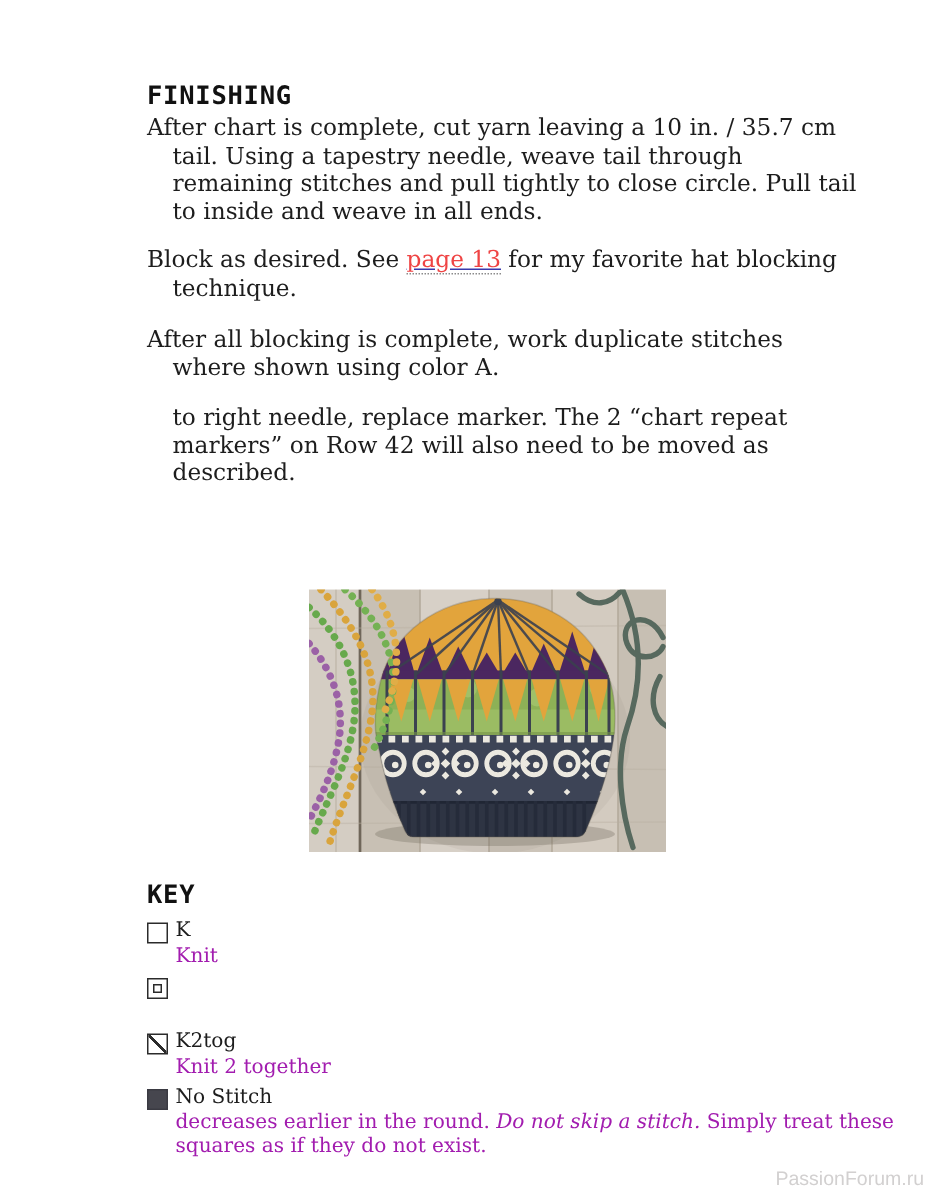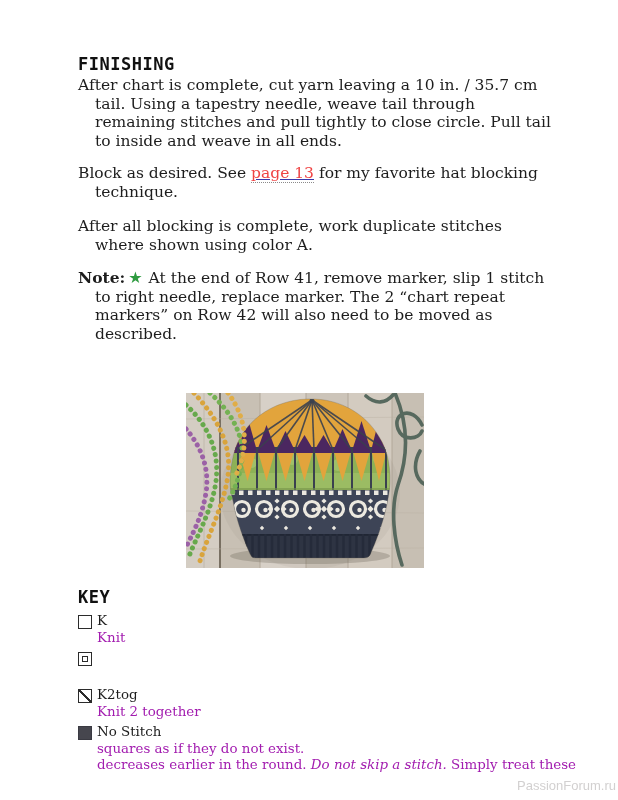--- a/index.html
+++ b/index.html
@@ -1,21 +1,21 @@
 <!DOCTYPE html>
 <html><head>
 <meta charset="utf-8">
 <title>Document</title>
 <style>
   html,body{margin:0;padding:0;}
   body{
     width:618px;height:800px;background:#ffffff;overflow:hidden;position:relative;
     font-family:"DejaVu Serif", serif;color:#1d1d1d;
   }
-  .page{position:absolute;inset:0;}
+  .page{position:absolute;inset:0;margin-left:20px;}
   .heading{
     position:absolute;left:78px;margin:0;
     font-family:"DejaVu Sans Mono", monospace;font-weight:bold;
     font-size:17px;line-height:17px;color:#111;letter-spacing:0.5px;
   }
   .para{
     position:absolute;left:78px;width:520px;
     font-size:15.5px;line-height:18.5px;
   }
   .hang{padding-left:17px;text-indent:-17px;}
@@ -61,21 +61,20 @@
 tail. Using a tapestry needle, weave tail through
 remaining stitches and pull tightly to close circle. Pull tail
 to inside and weave in all ends.</div>
 
   <div class="para hang p2box" style="top:164px"><span>Block as desired. See </span><a class="link">page 13</a><span> for my favorite hat blocking technique.</span></div>
 
   <div class="para hang lines" style="top:217px">After all blocking is complete, work duplicate stitches
 where shown using color A.</div>
 
   <div class="para" style="top:269px">
-    <div class="nowrap"><b>Note:</b><span class="star">★</span><span>At the end of Row 41, remove marker, slip 1 stitch</span></div>
     <div class="lines indent">to right needle, replace marker. The 2 “chart repeat
 markers” on Row 42 will also need to be moved as
 described.</div>
   </div>
 
 
   <figure class="photo">
     <svg viewBox="0 0 238 175" width="238" height="175" xmlns="http://www.w3.org/2000/svg">
 
       <rect width="238" height="175" fill="#cec6bb"></rect>
@@ -292,21 +291,21 @@
       <div class="key-label">K2tog</div>
       <div class="key-desc">Knit 2 together</div>
     </div>
   </div>
 
   <div class="key-item" style="top:724px">
     <span class="sym sym-filled"></span>
     <div class="key-text">
       <div class="key-label">No Stitch</div>
       <div class="key-desc">
+        <span class="dline"><span>decreases earlier in the round. </span><i>Do not skip a stitch.</i><span> Simply treat these</span></span>
         <span class="dline">squares as if they do not exist.</span>
-        <span class="dline"><span>decreases earlier in the round. </span><i>Do not skip a stitch.</i><span> Simply treat these</span></span>
       </div>
     </div>
   </div>
 
   <div class="watermark">PassionForum.ru</div>
 
 </div>
 
 </body></html>

